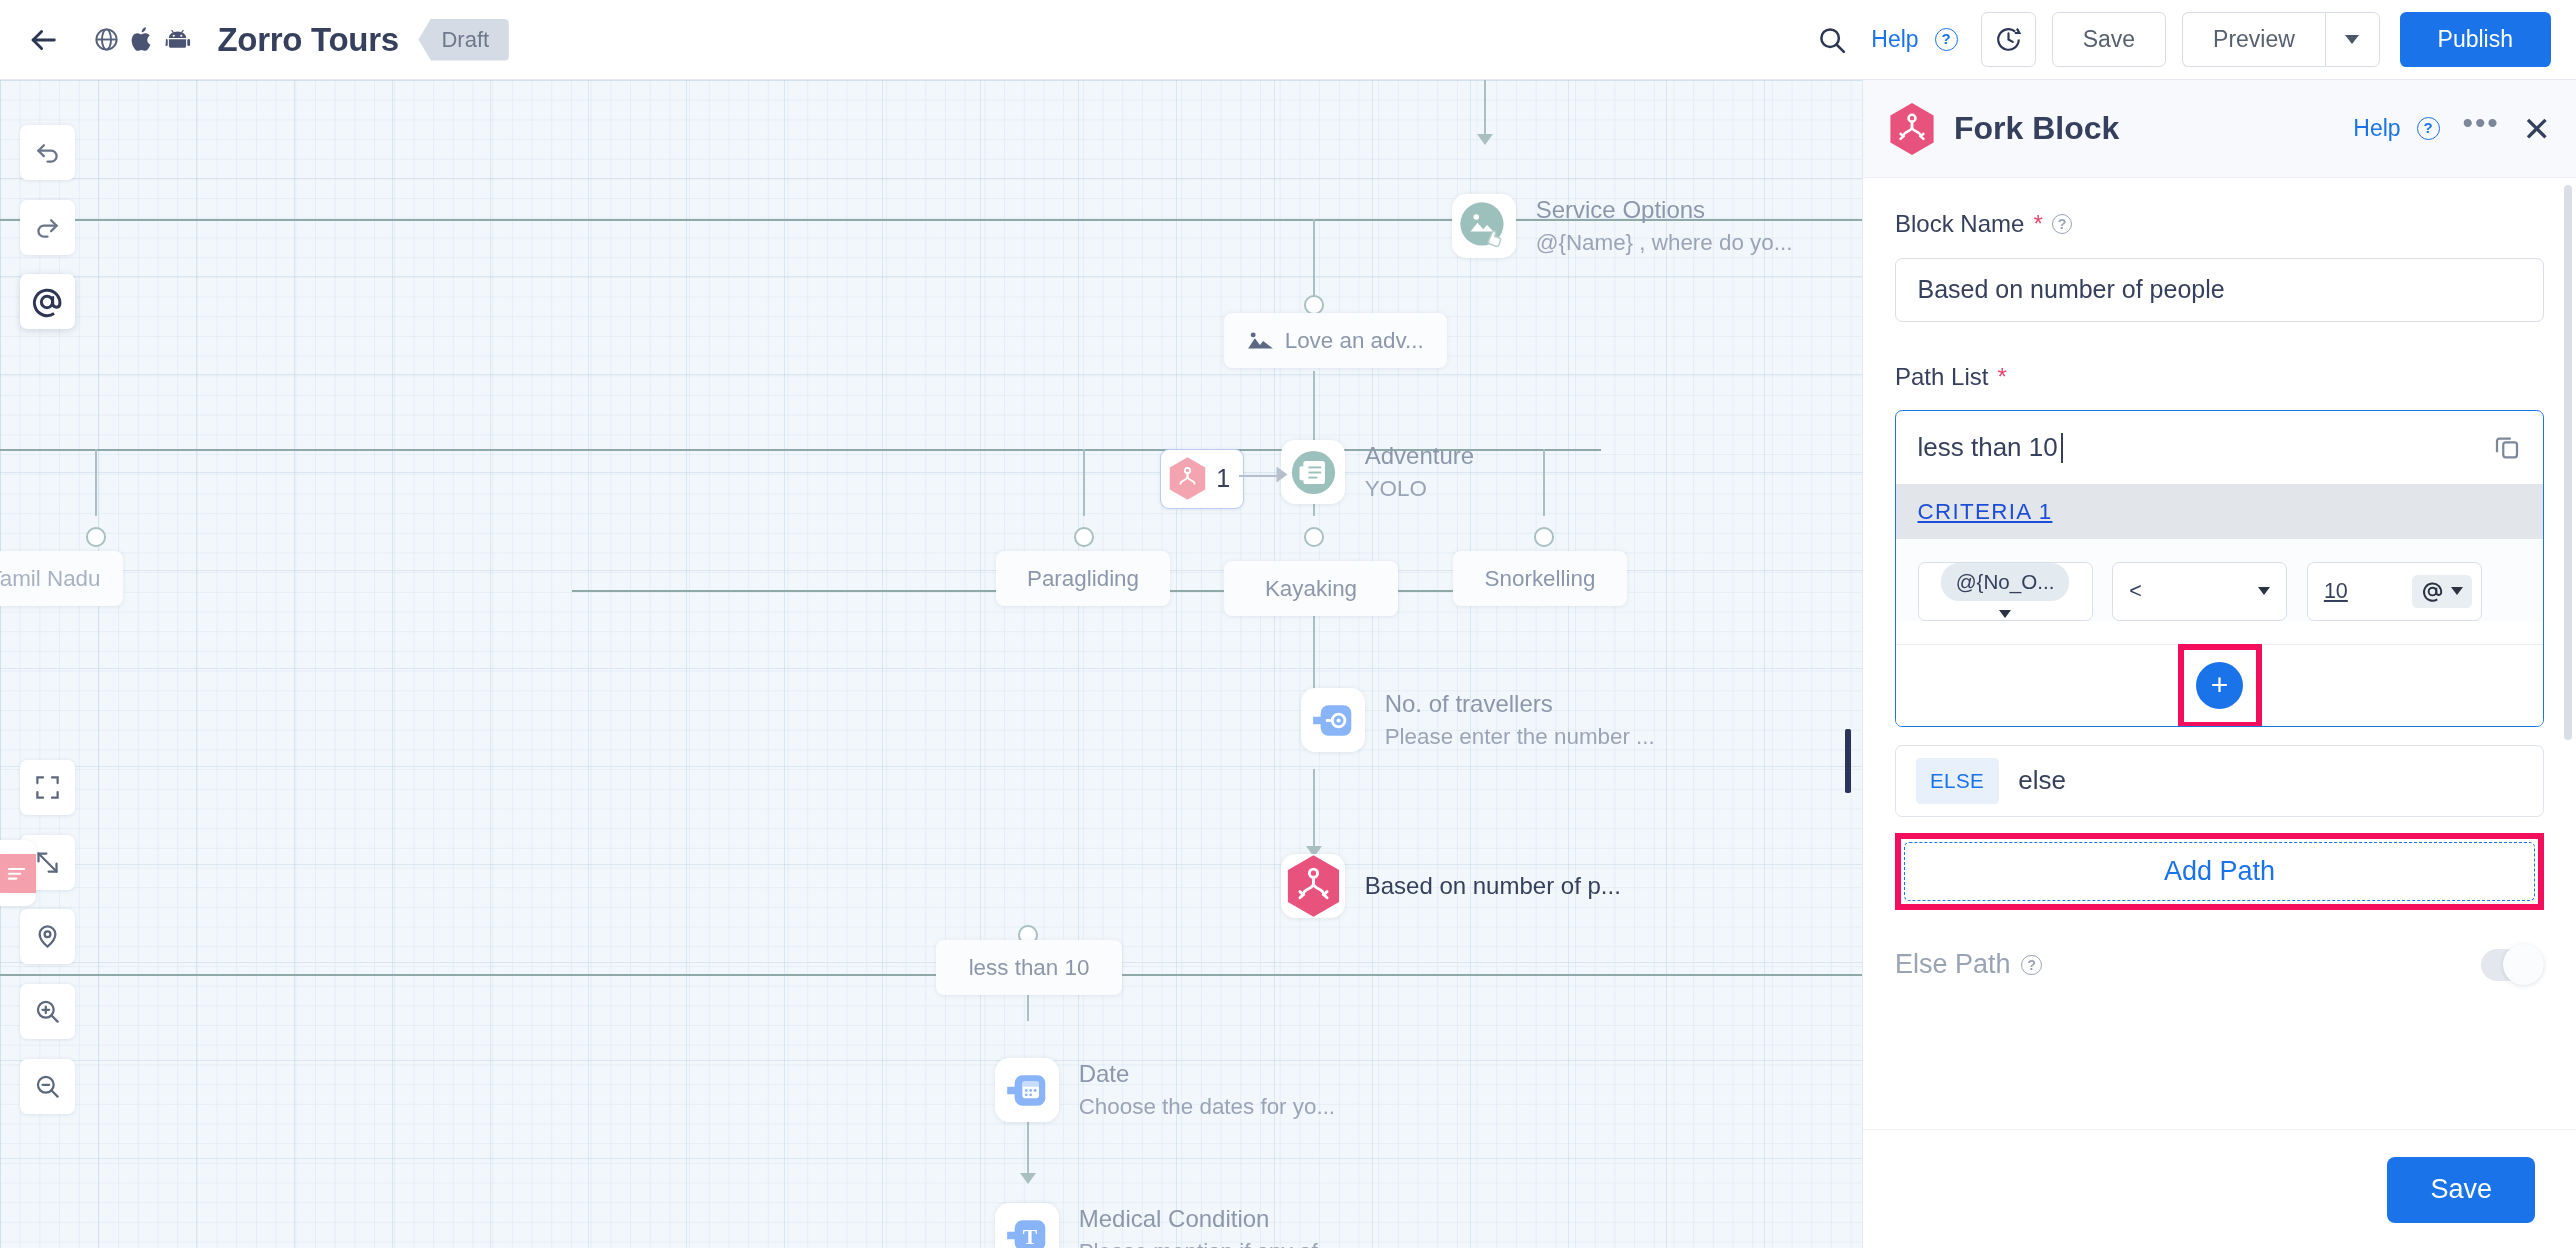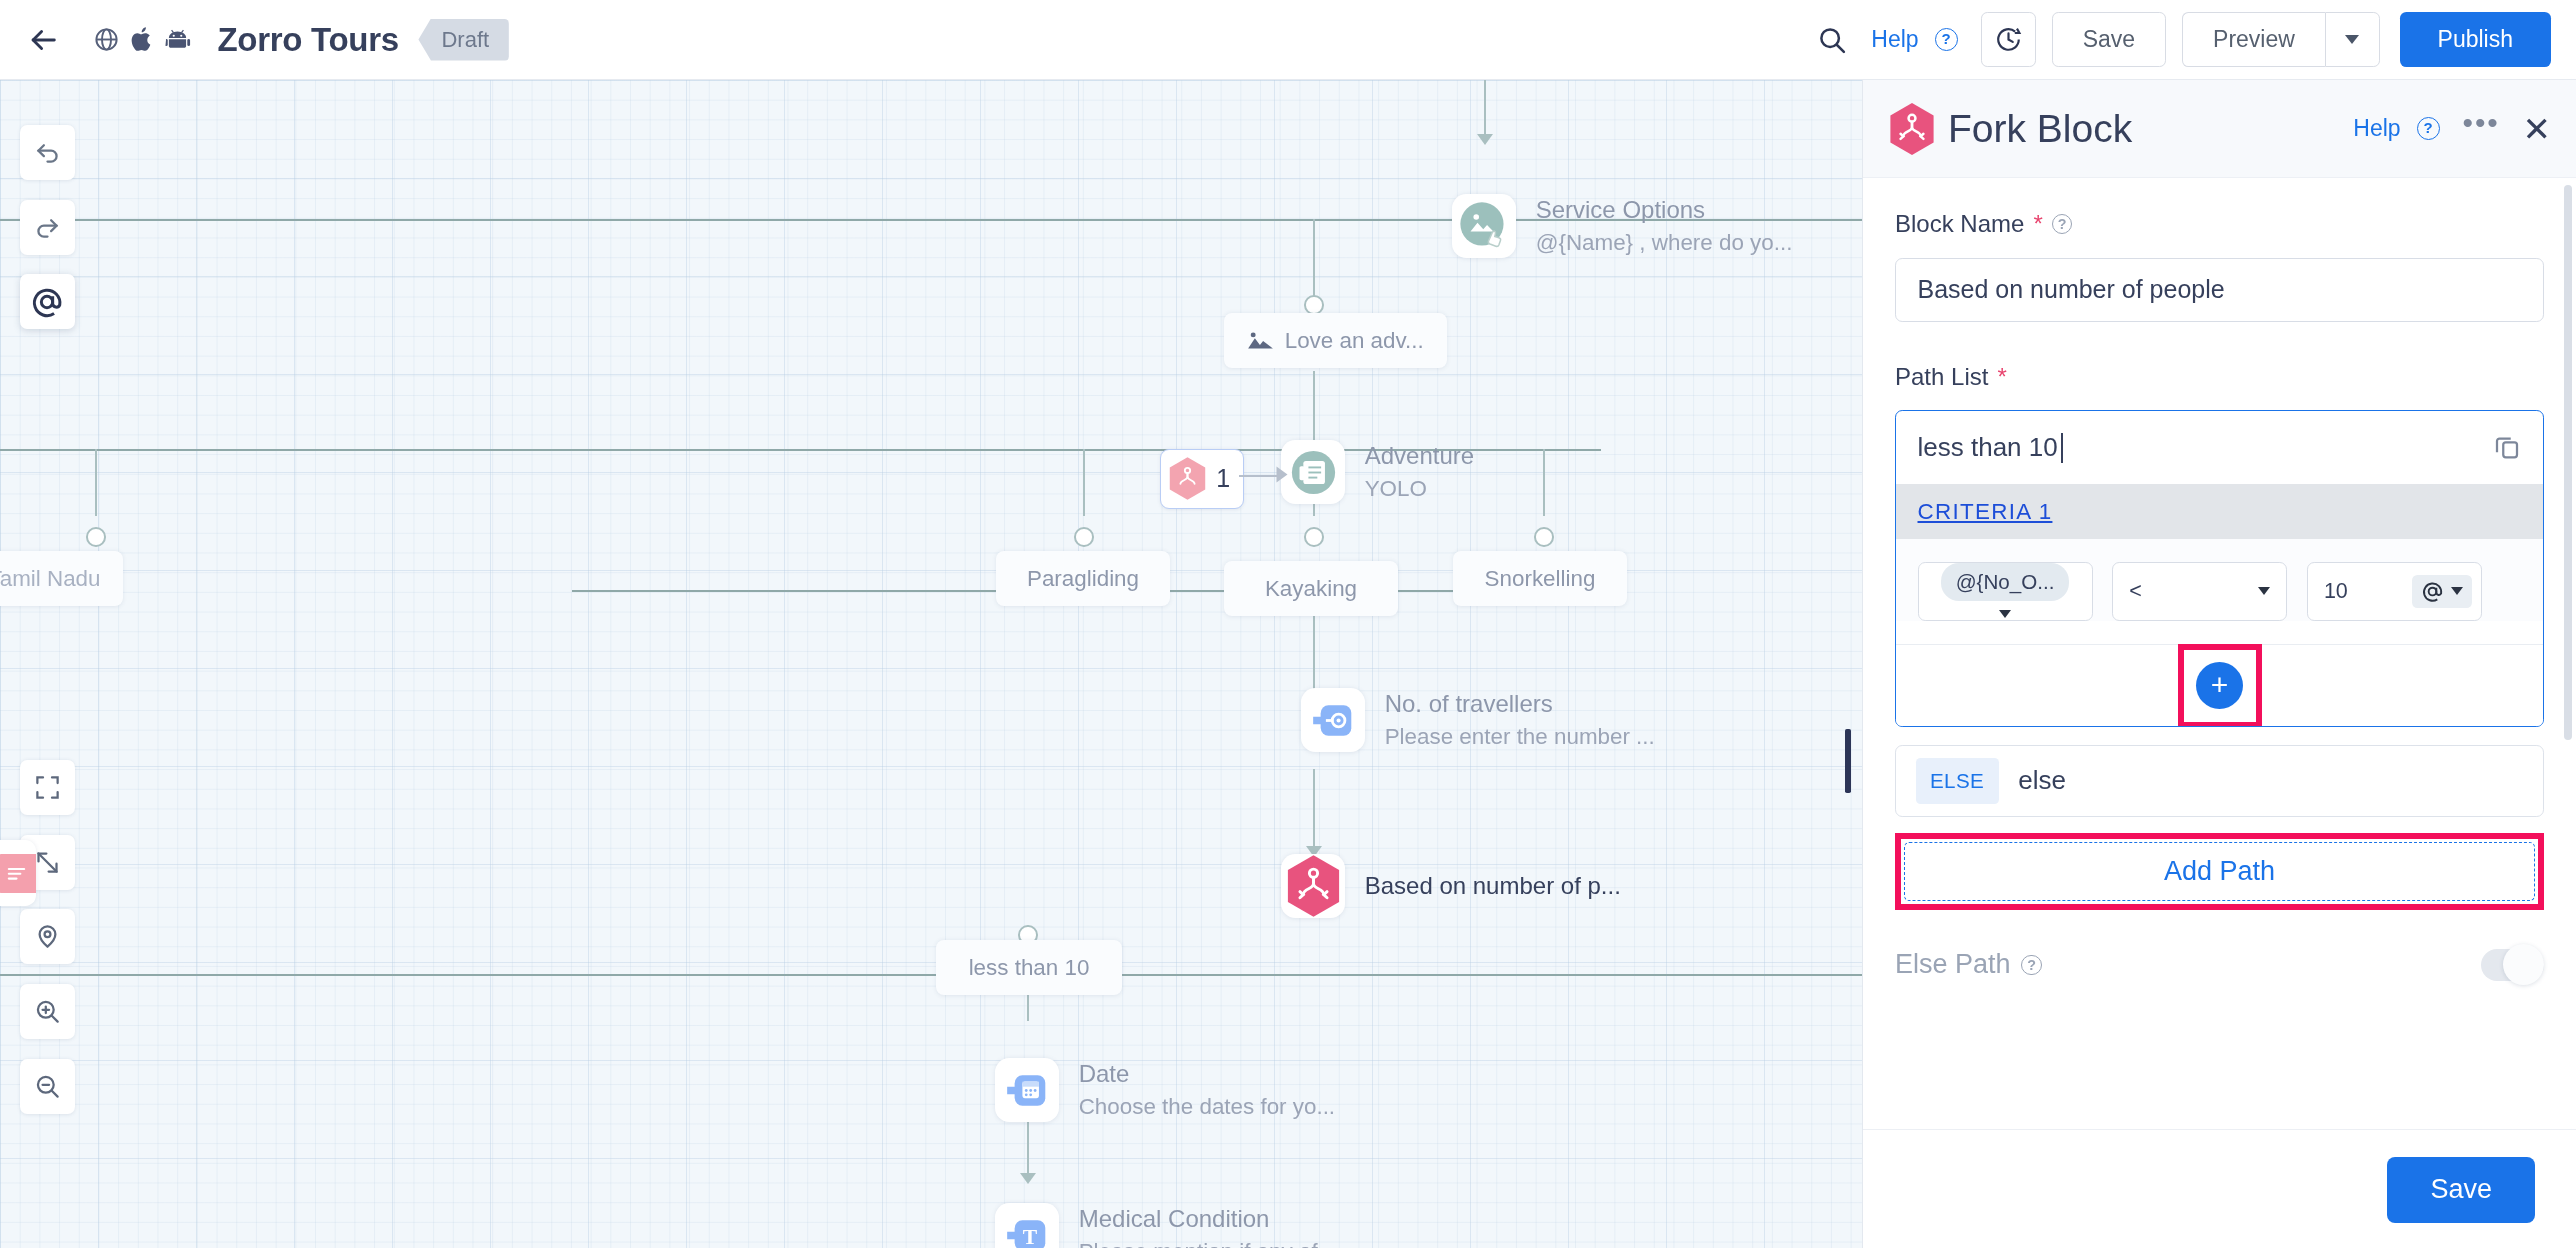--- a/index.html
+++ b/index.html
@@ -173,21 +173,21 @@
   
   .panel {
     position: absolute; right: 0; top: 80px; width: 714px; height: 1169px;
     background: #ffffff; border-left: 0.9px solid #e3e8ef;
     display: flex; flex-direction: column; z-index: 30;
   }
   .panel-head {
     height: 98px; background: #f7f9fc; border-bottom: 0.9px solid #edf0f5;
     display: flex; align-items: center; padding: 0 25px; flex: none;
   }
-  .panel-title { font-size: 39px; color: #36405c; font-weight: normal; margin-left: 12px; }
+  .panel-title { font-size: 32px; color: #36405c; font-weight: bold; margin-left: 18px; }
   .panel-head-right { margin-left: auto; display:flex; align-items:center; gap: 23px; }
   .dots-btn { font-size: 30px; color: #7d879a; letter-spacing: 1.8px; cursor:pointer; line-height: 9px; padding-bottom:12.5px;}
   .close-x { font-size: 34px; color: #36405c; cursor: pointer; line-height: 1; }
 
   .panel-body { flex: 1; overflow: hidden; position: relative; padding: 0 32px; background:#fff; }
   .field-label { font-size: 24px; color: #36405c; margin-top: 32px; display: flex; align-items: center; gap: 9px; }
   .req { color: #e8456f; font-size: 24px; }
   .qmark-sm {
     width: 20.6px; height: 20.6px; border-radius: 50%; border: 1.4px solid #9aa4b5;
     color: #9aa4b5; font-size: 14.3px; line-height: 18px; text-align: center; font-weight: bold;
@@ -217,21 +217,21 @@
     color: #1d4ed8; letter-spacing: 1.3px; text-decoration: underline;
   }
   .criteria-row { display: flex; gap: 19.7px; padding: 23px 21.5px 0 21.5px; background:#fbfcfe;}
   .sel {
     border: 0.9px solid #d8dde6; border-radius: 7.2px; height: 59px; background: #fff;
     display: flex; align-items: center; padding: 0 12.5px; gap: 9px;
     font-size: 21.5px; color: #36405c; cursor: pointer;
   }
   .sel.var { width: 175px; flex-direction: column; }
   .sel.op { width: 175px; justify-content: space-between; padding: 0 16px; }
-  .sel.val { width: 175px; justify-content: space-between; padding: 0 9px 0 16px; }
+  .sel.val { width: 175px; justify-content: space-between; padding: 0 9px 0 16px; text-decoration: underline; }
   .token {
     background: #e3eaf0; border-radius: 18px; padding: 7.2px 14.3px;
     font-size: 20.6px; color: #36405c; white-space: nowrap; overflow: hidden;
   }
   .at-chip {
     background: #e9eef3; border-radius: 5.4px; padding: 5.4px 9px;
     display:flex; align-items:center; gap: 7.2px; font-size: 22.4px; color:#36405c;
   }
   .caret-sm { width: 0; height: 0; border-left: 6.3px solid transparent;
               border-right: 6.3px solid transparent; border-top: 8px solid #2b3342; flex:none;}

